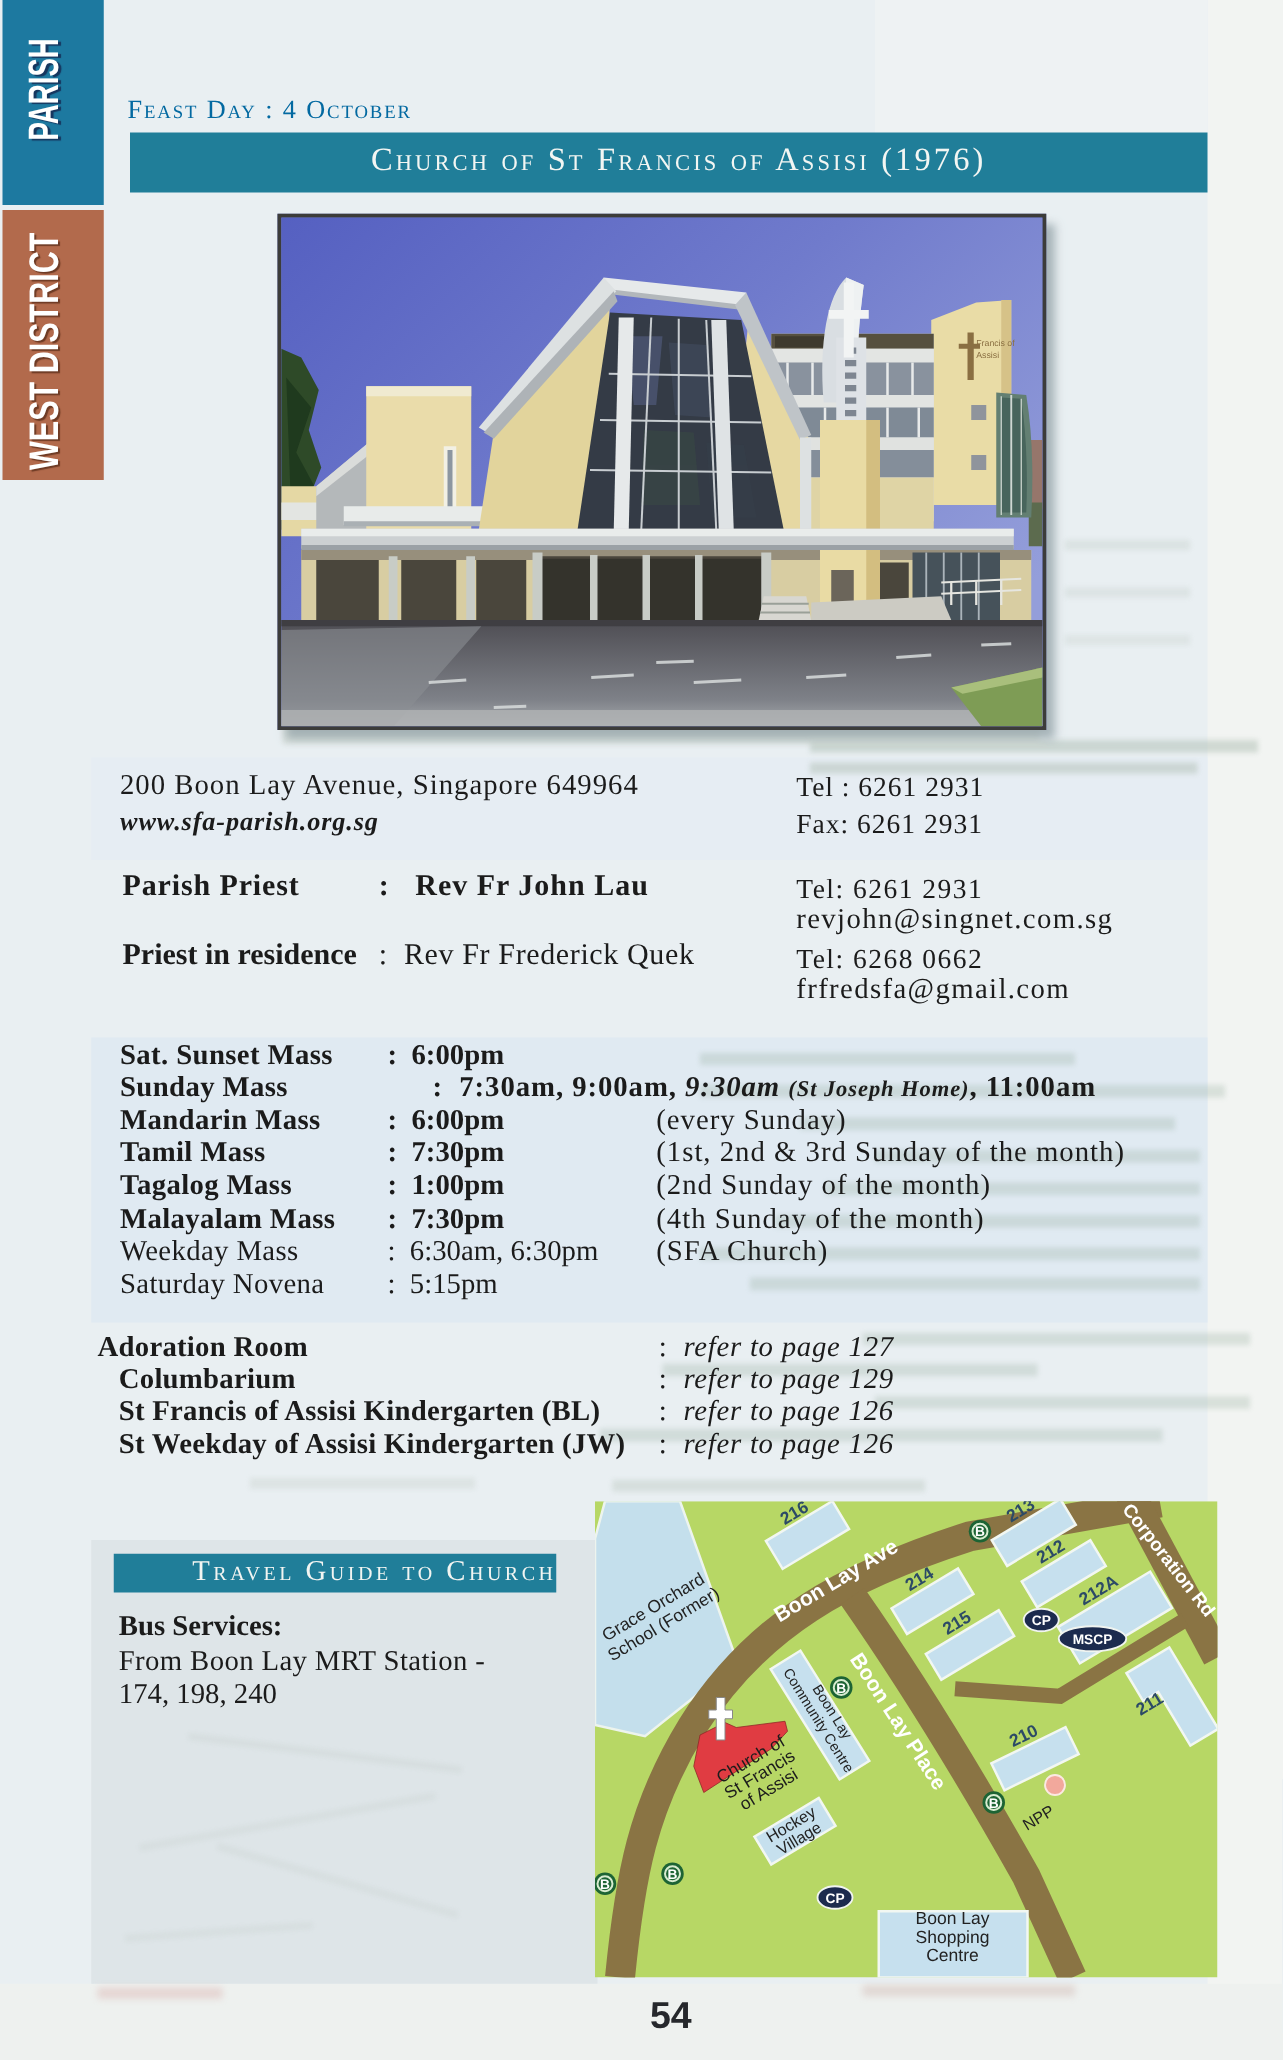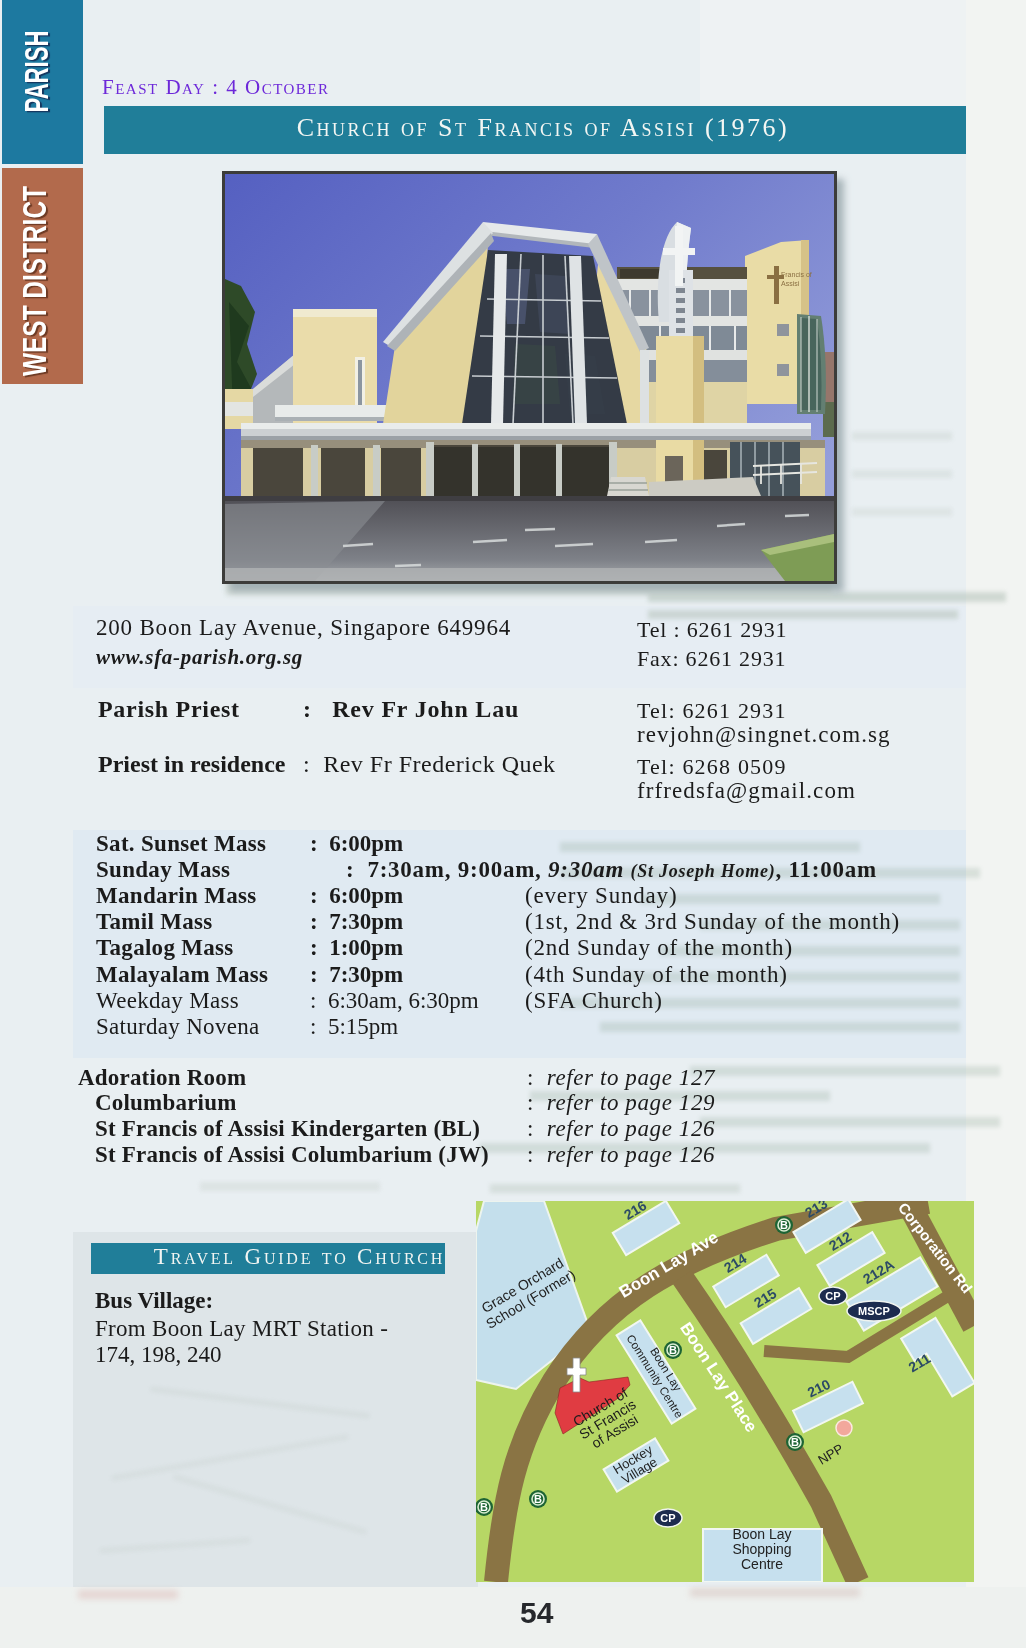--- a/index.html
+++ b/index.html
@@ -63,21 +63,21 @@
     </div>
 </div>
 
 <div class="abs" style="left:2px;top:168px;width:81px;height:216px;background:#b26a4c;"></div>
 <div class="abs sans" style="left:2px;top:168px;width:81px;height:216px;">
   <div style="position:absolute;left:33px;top:110px;width:0;height:0;">
       <div style="position:absolute;left:-130px;top:-16px;width:260px;text-align:center;white-space:nowrap;transform:rotate(-90deg) scaleX(0.74);font-weight:bold;font-size:33px;color:#fff;letter-spacing:0px;text-shadow:-2px 2px 1px #6d3a24;">WEST DISTRICT</div>
     </div>
 </div>
 
-<div class="abs serif" style="left:102px;top:75px;font-size:21px;font-variant:small-caps;letter-spacing:1.5px;color:#6d28d9;">Feast Day : 4 October</div>
+<div class="abs serif" style="left:102px;top:75px;font-size:21px;font-variant:small-caps;letter-spacing:1.5px;color:#0369a1;">Feast Day : 4 October</div>
 
 <div class="abs" style="left:104px;top:106px;width:862px;height:48px;background:#207e99;"></div>
 <div class="abs serif" style="left:112px;top:113px;width:862px;text-align:center;font-size:26px;font-variant:small-caps;letter-spacing:2.5px;color:#f3f6f3;">Church of St Francis of Assisi (1976)</div>
 
 <div class="abs" style="left:222px;top:171px;width:609px;height:407px;background:#6a77c4;border:3px solid #3c3c3a;box-shadow:7px 8px 7px rgba(150,165,170,0.8);">
 <svg width="609" height="407" viewBox="0 0 609 407">
   <defs>
     <linearGradient id="sky" x1="0" y1="0" x2="1" y2="0.7">
       <stop offset="0" stop-color="#5560c1"></stop>
       <stop offset="0.5" stop-color="#707bcc"></stop>
@@ -285,21 +285,21 @@
 <div class="abs serif" style="left:637px;top:617px;font-size:22px;letter-spacing:0.8px;">Tel : 6261 2931</div>
 <div class="abs serif" style="left:637px;top:646px;font-size:22px;letter-spacing:0.8px;">Fax: 6261 2931</div>
 
 <div class="abs serif" style="left:98px;top:696px;font-size:24px;font-weight:bold;letter-spacing:0.7px;">Parish Priest</div>
 <div class="abs serif" style="left:303px;top:696px;font-size:24px;letter-spacing:0.8px;font-weight:bold;">:&nbsp;&nbsp;&nbsp;Rev Fr John Lau</div>
 <div class="abs serif" style="left:637px;top:698px;font-size:22px;letter-spacing:1.2px;">Tel: 6261 2931</div>
 <div class="abs serif" style="left:637px;top:722px;font-size:23px;letter-spacing:1.1px;">revjohn@singnet.com.sg</div>
 
 <div class="abs serif" style="left:98px;top:751px;font-size:24px;font-weight:bold;">Priest in residence</div>
 <div class="abs serif" style="left:303px;top:751px;font-size:24px;letter-spacing:0.5px;">:&nbsp;&nbsp;Rev Fr Frederick Quek</div>
-<div class="abs serif" style="left:637px;top:754px;font-size:22px;letter-spacing:1.2px;">Tel: 6268 0509</div>
+<div class="abs serif" style="left:637px;top:754px;font-size:22px;letter-spacing:1.2px;">Tel: 6268 0662</div>
 <div class="abs serif" style="left:637px;top:778px;font-size:23px;letter-spacing:1.1px;">frfredsfa@gmail.com</div>
 
 <div class="abs serif" style="left:96px;top:831px;font-size:23px;font-weight:bold;letter-spacing:0.3px;">Sat. Sunset Mass</div>
 <div class="abs serif" style="left:310px;top:831px;font-size:23px;font-weight:bold;">:&nbsp;&nbsp;6:00pm</div>
 
 <div class="abs serif" style="left:96px;top:857px;font-size:23px;font-weight:bold;letter-spacing:0.3px;">Sunday Mass</div>
 <div class="abs serif" style="left:310px;top:857px;font-size:23px;font-weight:bold;"><span style="letter-spacing:0.75px;margin-left:36px;">:&nbsp;&nbsp;7:30am, 9:00am, <i>9:30am <span style="font-size:18px;">(St Joseph Home)</span></i>, 11:00am</span></div>
 
 <div class="abs serif" style="left:96px;top:883px;font-size:23px;font-weight:bold;letter-spacing:0.3px;">Mandarin Mass</div>
 <div class="abs serif" style="left:310px;top:883px;font-size:23px;font-weight:bold;">:&nbsp;&nbsp;6:00pm</div>
@@ -326,27 +326,27 @@
 
 <div class="abs serif" style="left:78px;top:1065px;font-size:23px;font-weight:bold;letter-spacing:0.2px;">Adoration Room</div>
 <div class="abs serif" style="left:527px;top:1065px;font-size:23px;"><span style="letter-spacing:0.6px;">:&nbsp;&nbsp;</span><i style="letter-spacing:0.6px;">refer to page 127</i></div>
 
 <div class="abs serif" style="left:95px;top:1090px;font-size:23px;font-weight:bold;letter-spacing:0.2px;">Columbarium</div>
 <div class="abs serif" style="left:527px;top:1090px;font-size:23px;"><span style="letter-spacing:0.6px;">:&nbsp;&nbsp;</span><i style="letter-spacing:0.6px;">refer to page 129</i></div>
 
 <div class="abs serif" style="left:95px;top:1116px;font-size:23px;font-weight:bold;letter-spacing:0.2px;">St Francis of Assisi Kindergarten (BL)</div>
 <div class="abs serif" style="left:527px;top:1116px;font-size:23px;"><span style="letter-spacing:0.6px;">:&nbsp;&nbsp;</span><i style="letter-spacing:0.6px;">refer to page 126</i></div>
 
-<div class="abs serif" style="left:95px;top:1142px;font-size:23px;font-weight:bold;letter-spacing:0.2px;">St Francis of Assisi Columbarium (JW)</div>
+<div class="abs serif" style="left:95px;top:1142px;font-size:23px;font-weight:bold;letter-spacing:0.2px;">St Weekday of Assisi Kindergarten (JW)</div>
 <div class="abs serif" style="left:527px;top:1142px;font-size:23px;"><span style="letter-spacing:0.6px;">:&nbsp;&nbsp;</span><i style="letter-spacing:0.6px;">refer to page 126</i></div>
 
 <div class="abs" style="left:91px;top:1243px;width:354px;height:31px;background:#207e99;"></div>
 <div class="abs serif" style="left:91px;top:1244px;width:417px;text-align:center;font-size:23px;font-variant:small-caps;letter-spacing:2.8px;color:#f2f5f2;">Travel Guide to Church</div>
 
-<div class="abs serif" style="left:95px;top:1288px;font-size:23px;font-weight:bold;">Bus Village:</div>
+<div class="abs serif" style="left:95px;top:1288px;font-size:23px;font-weight:bold;">Bus Services:</div>
 <div class="abs serif" style="left:95px;top:1316px;font-size:23px;letter-spacing:0.3px;">From Boon Lay MRT Station -</div>
 <div class="abs serif" style="left:95px;top:1342px;font-size:23px;">174, 198, 240</div>
 
 <div class="abs" style="left:476px;top:1201px;width:498px;height:381px;">
 <svg width="498" height="381" viewBox="0 0 498 381" font-family="Liberation Sans">
 
   <rect x="0" y="0" width="498" height="381" fill="#b7d765"></rect>
 
   <polygon points="8,0 68,0 114,129 40,188 0,179 0,30" fill="#c4dfec" stroke="#edf4ee" stroke-width="2"></polygon>
 

